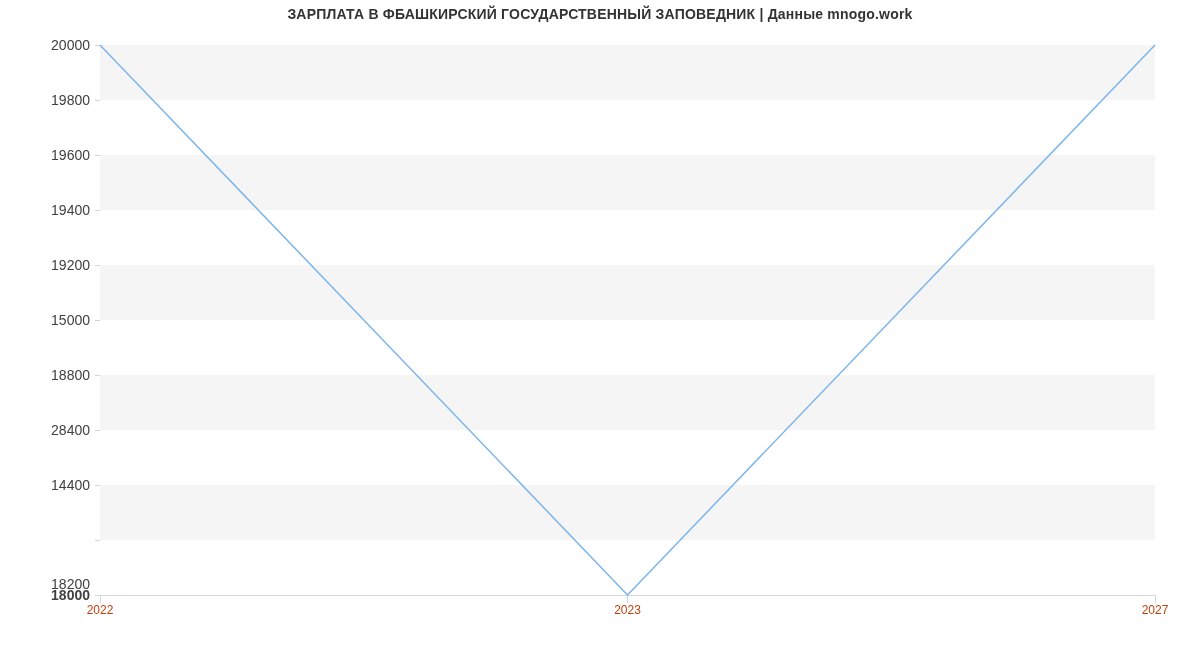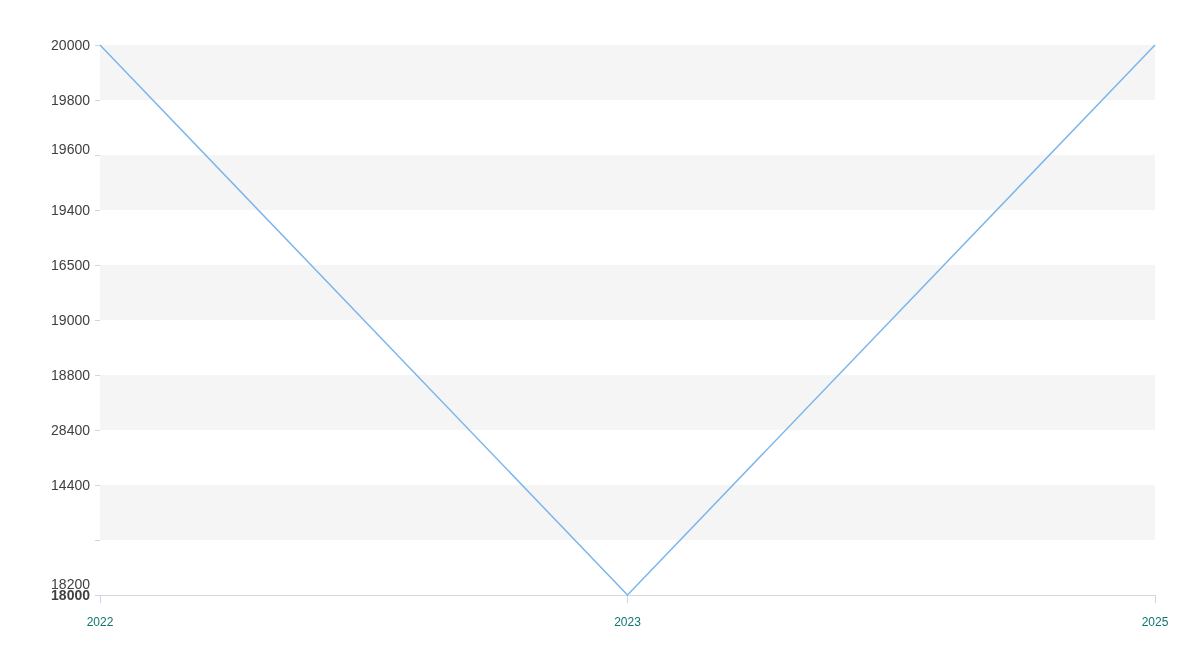--- a/index.html
+++ b/index.html
@@ -47,23 +47,23 @@
     transform: translateY(-50%);
     padding-right: 10px;
     font-size: 14px;
     color: #404040;
     white-space: nowrap;
   }
   .x-tick-label {
     position: absolute;
     top: 100%;
     transform: translateX(-50%);
-    padding-top: 20px;
+    padding-top: 8px;
     font-size: 12px;
-    color: #0f766e;
+    color: #c2410c;
     white-space: nowrap;
   }
   .tick-mark-y {
     position: absolute;
     width: 5px;
     height: 1px;
     background: #ccd6eb;
     right: 100%;
   }
   .tick-mark-x {
@@ -77,52 +77,53 @@
     position: absolute;
     left: 0;
     top: 0;
     overflow: visible;
   }
 </style>
 </head>
 <body>
 
 <div class="chart-wrap">
+  <div class="chart-title">ЗАРПЛАТА В ФБАШКИРСКИЙ ГОСУДАРСТВЕННЫЙ ЗАПОВЕДНИК | Данные mnogo.work</div>
   <div class="plot" id="plot" style="left: 100px; top: 45px; width: 1055px; height: 550px;">
       <div class="tick-mark-y" style="top: 549.5px;"></div>
       <div class="y-tick-label" style="top: 550px; font-weight: bold;">18000</div>
       <div class="band" style="top: 440px; height: 55px;"></div>
       <div class="tick-mark-y" style="top: 494.5px;"></div>
       <div class="y-tick-label" style="top: 495px; margin-top: 44px;">18200</div>
       <div class="tick-mark-y" style="top: 439.5px;"></div>
       <div class="y-tick-label" style="top: 440px;">14400</div>
       <div class="band" style="top: 330px; height: 55px;"></div>
       <div class="tick-mark-y" style="top: 384.5px;"></div>
       <div class="y-tick-label" style="top: 385px;">28400</div>
       <div class="tick-mark-y" style="top: 329.5px;"></div>
       <div class="y-tick-label" style="top: 330px;">18800</div>
       <div class="band" style="top: 220px; height: 55px;"></div>
       <div class="tick-mark-y" style="top: 274.5px;"></div>
-      <div class="y-tick-label" style="top: 275px;">19000</div>
+      <div class="y-tick-label" style="top: 275px;">15000</div>
       <div class="tick-mark-y" style="top: 219.5px;"></div>
-      <div class="y-tick-label" style="top: 220px;">16500</div>
+      <div class="y-tick-label" style="top: 220px;">19200</div>
       <div class="band" style="top: 110px; height: 55px;"></div>
       <div class="tick-mark-y" style="top: 164.5px;"></div>
       <div class="y-tick-label" style="top: 165px; margin-left: 44px;">19400</div>
       <div class="tick-mark-y" style="top: 109.5px;"></div>
-      <div class="y-tick-label" style="top: 104px;">19600</div>
+      <div class="y-tick-label" style="top: 110px;">19600</div>
       <div class="band" style="top: 0px; height: 55px;"></div>
       <div class="tick-mark-y" style="top: 54.5px;"></div>
       <div class="y-tick-label" style="top: 55px; text-align: center;">19800</div>
       <div class="tick-mark-y" style="top: -0.5px;"></div>
       <div class="y-tick-label" style="top: 0px;">20000</div>
       <div class="axis-line" style="left: 0px; right: 0px; top: 550px; height: 1px;"></div>
       <div class="tick-mark-x" style="left: -0.5px;"></div>
       <div class="x-tick-label" style="left: 0px;">2022</div>
       <div class="tick-mark-x" style="left: 527px;"></div>
       <div class="x-tick-label" style="left: 527.5px;">2023</div>
       <div class="tick-mark-x" style="left: 1054.5px;"></div>
-      <div class="x-tick-label" style="left: 1055px;">2025</div>
+      <div class="x-tick-label" style="left: 1055px;">2027</div>
       <svg class="line-layer" width="1055" height="550">
         <path d="M0 0 L527.5 550 L1055 0" fill="none" stroke="#7cb5ec" stroke-width="1.5" stroke-linejoin="round"></path>
       </svg>
     </div>
 </div>
 
 </body></html>

